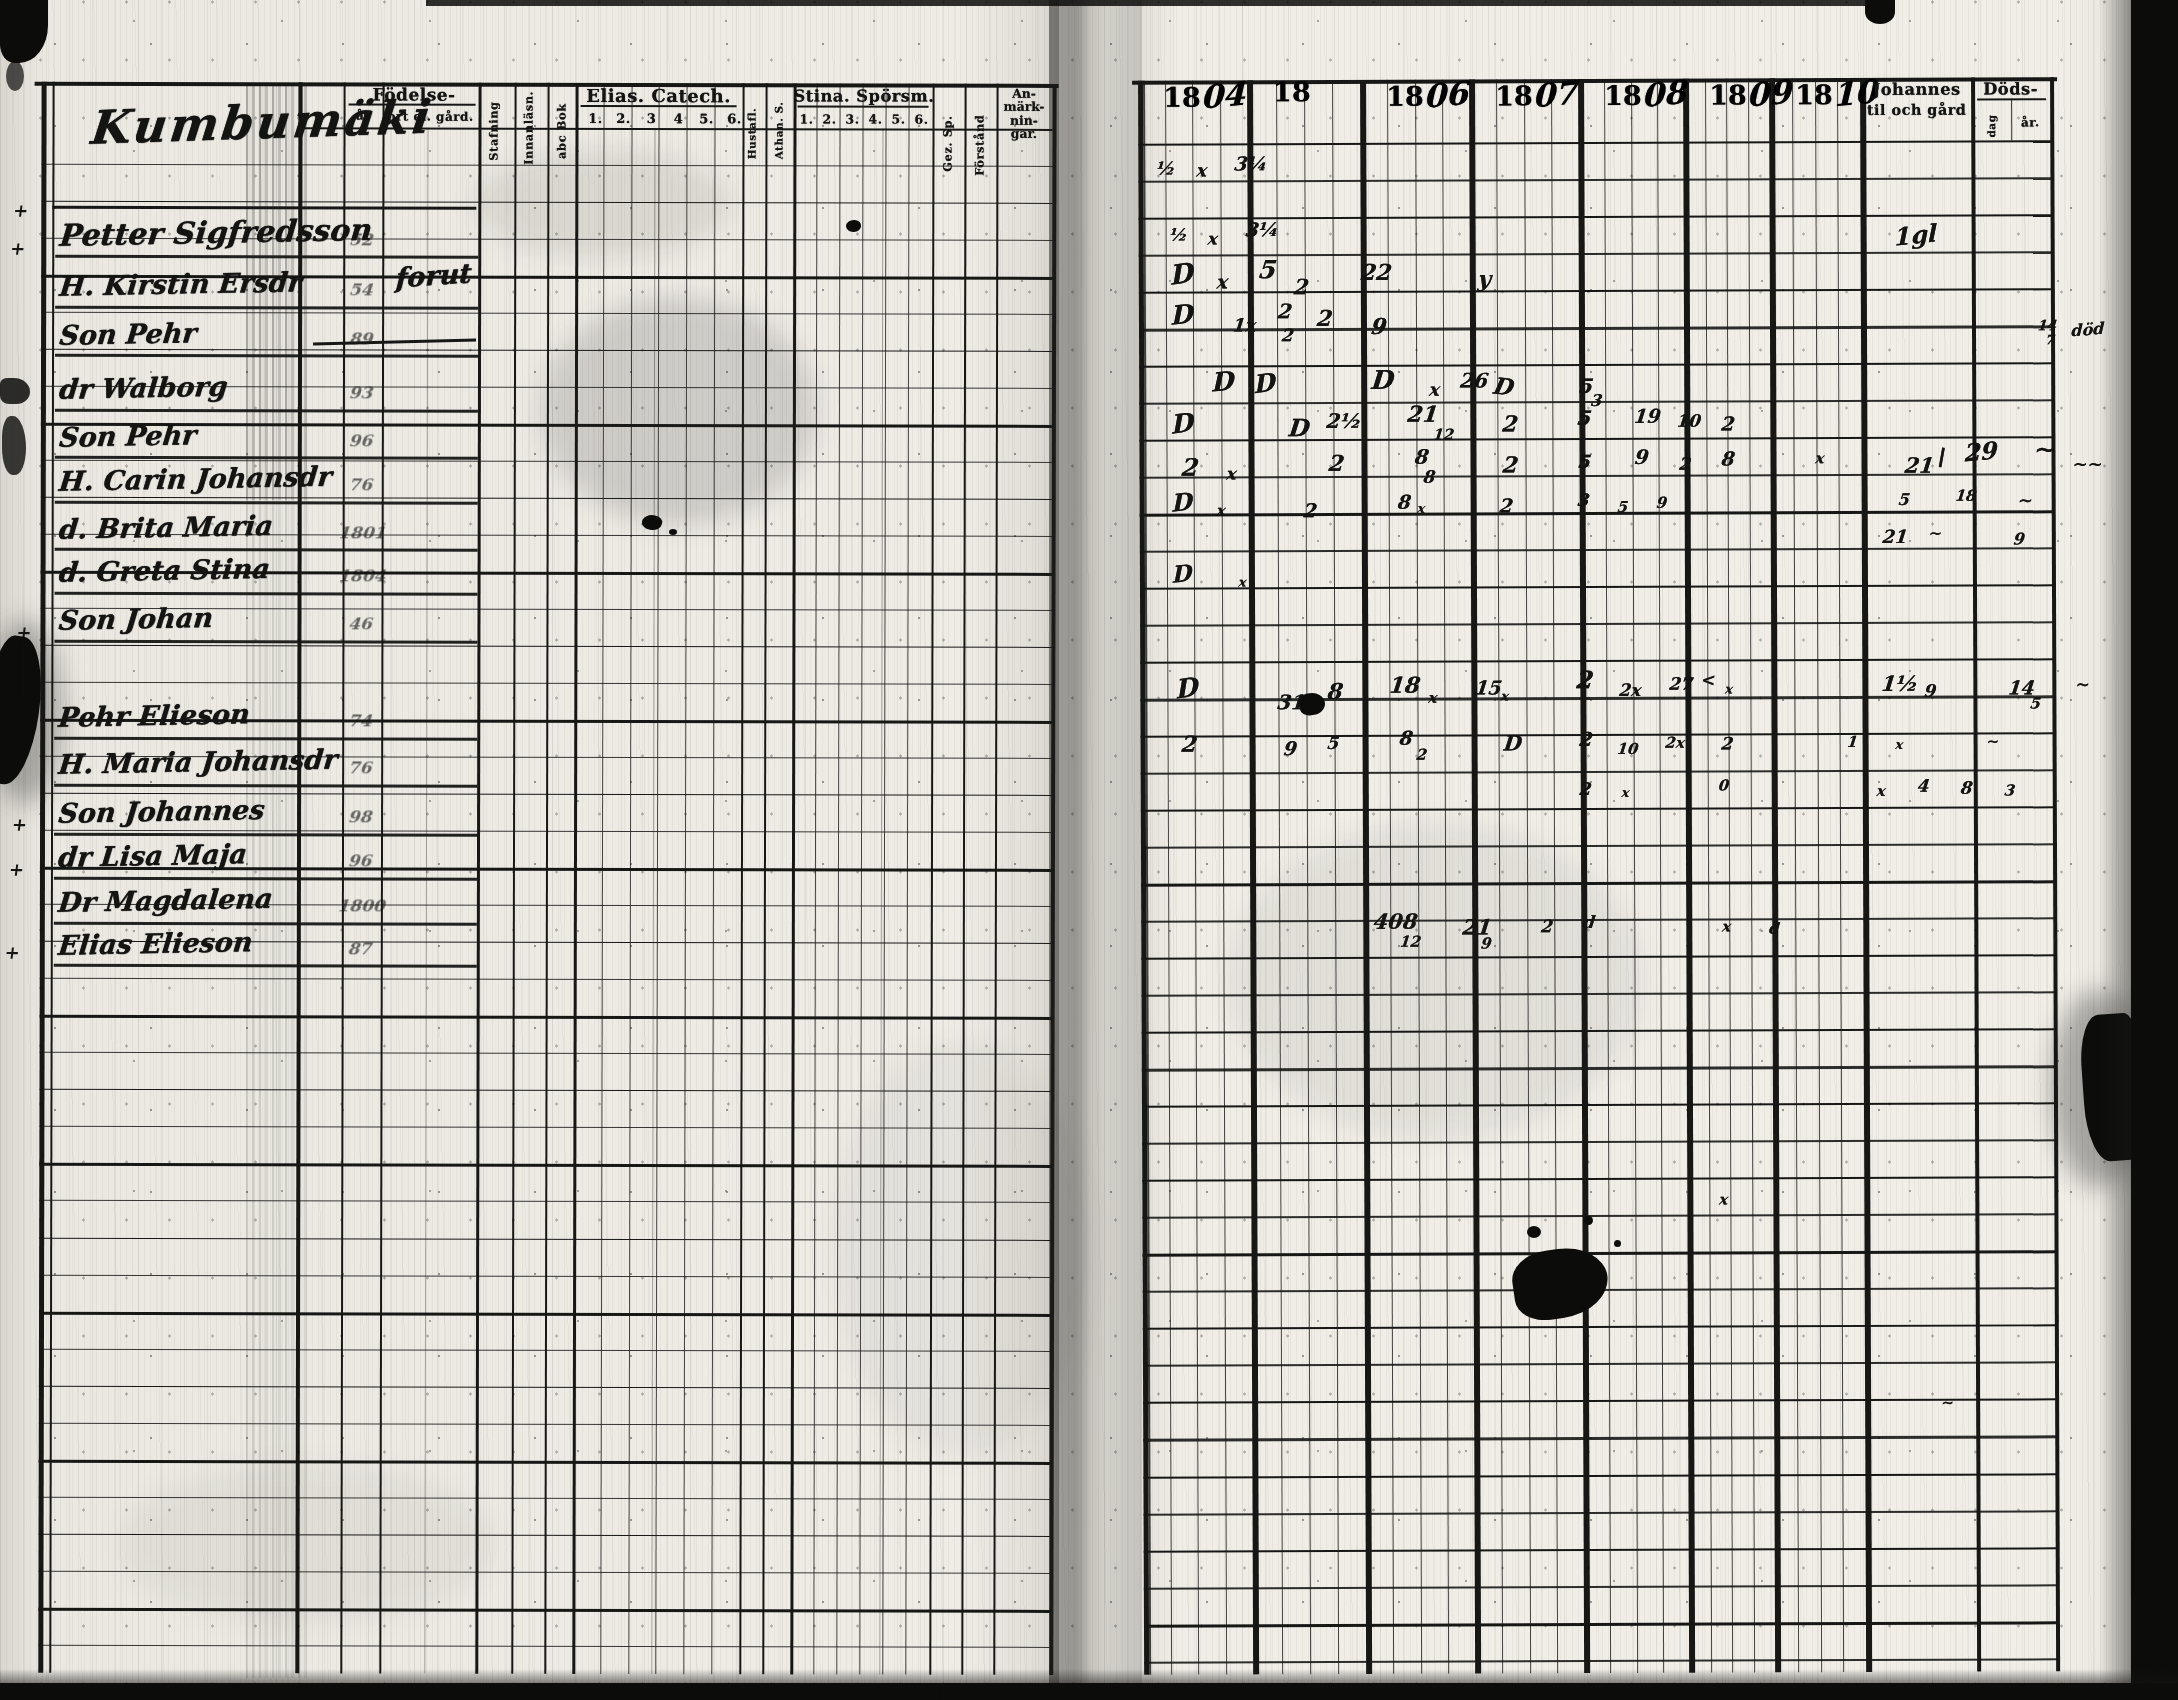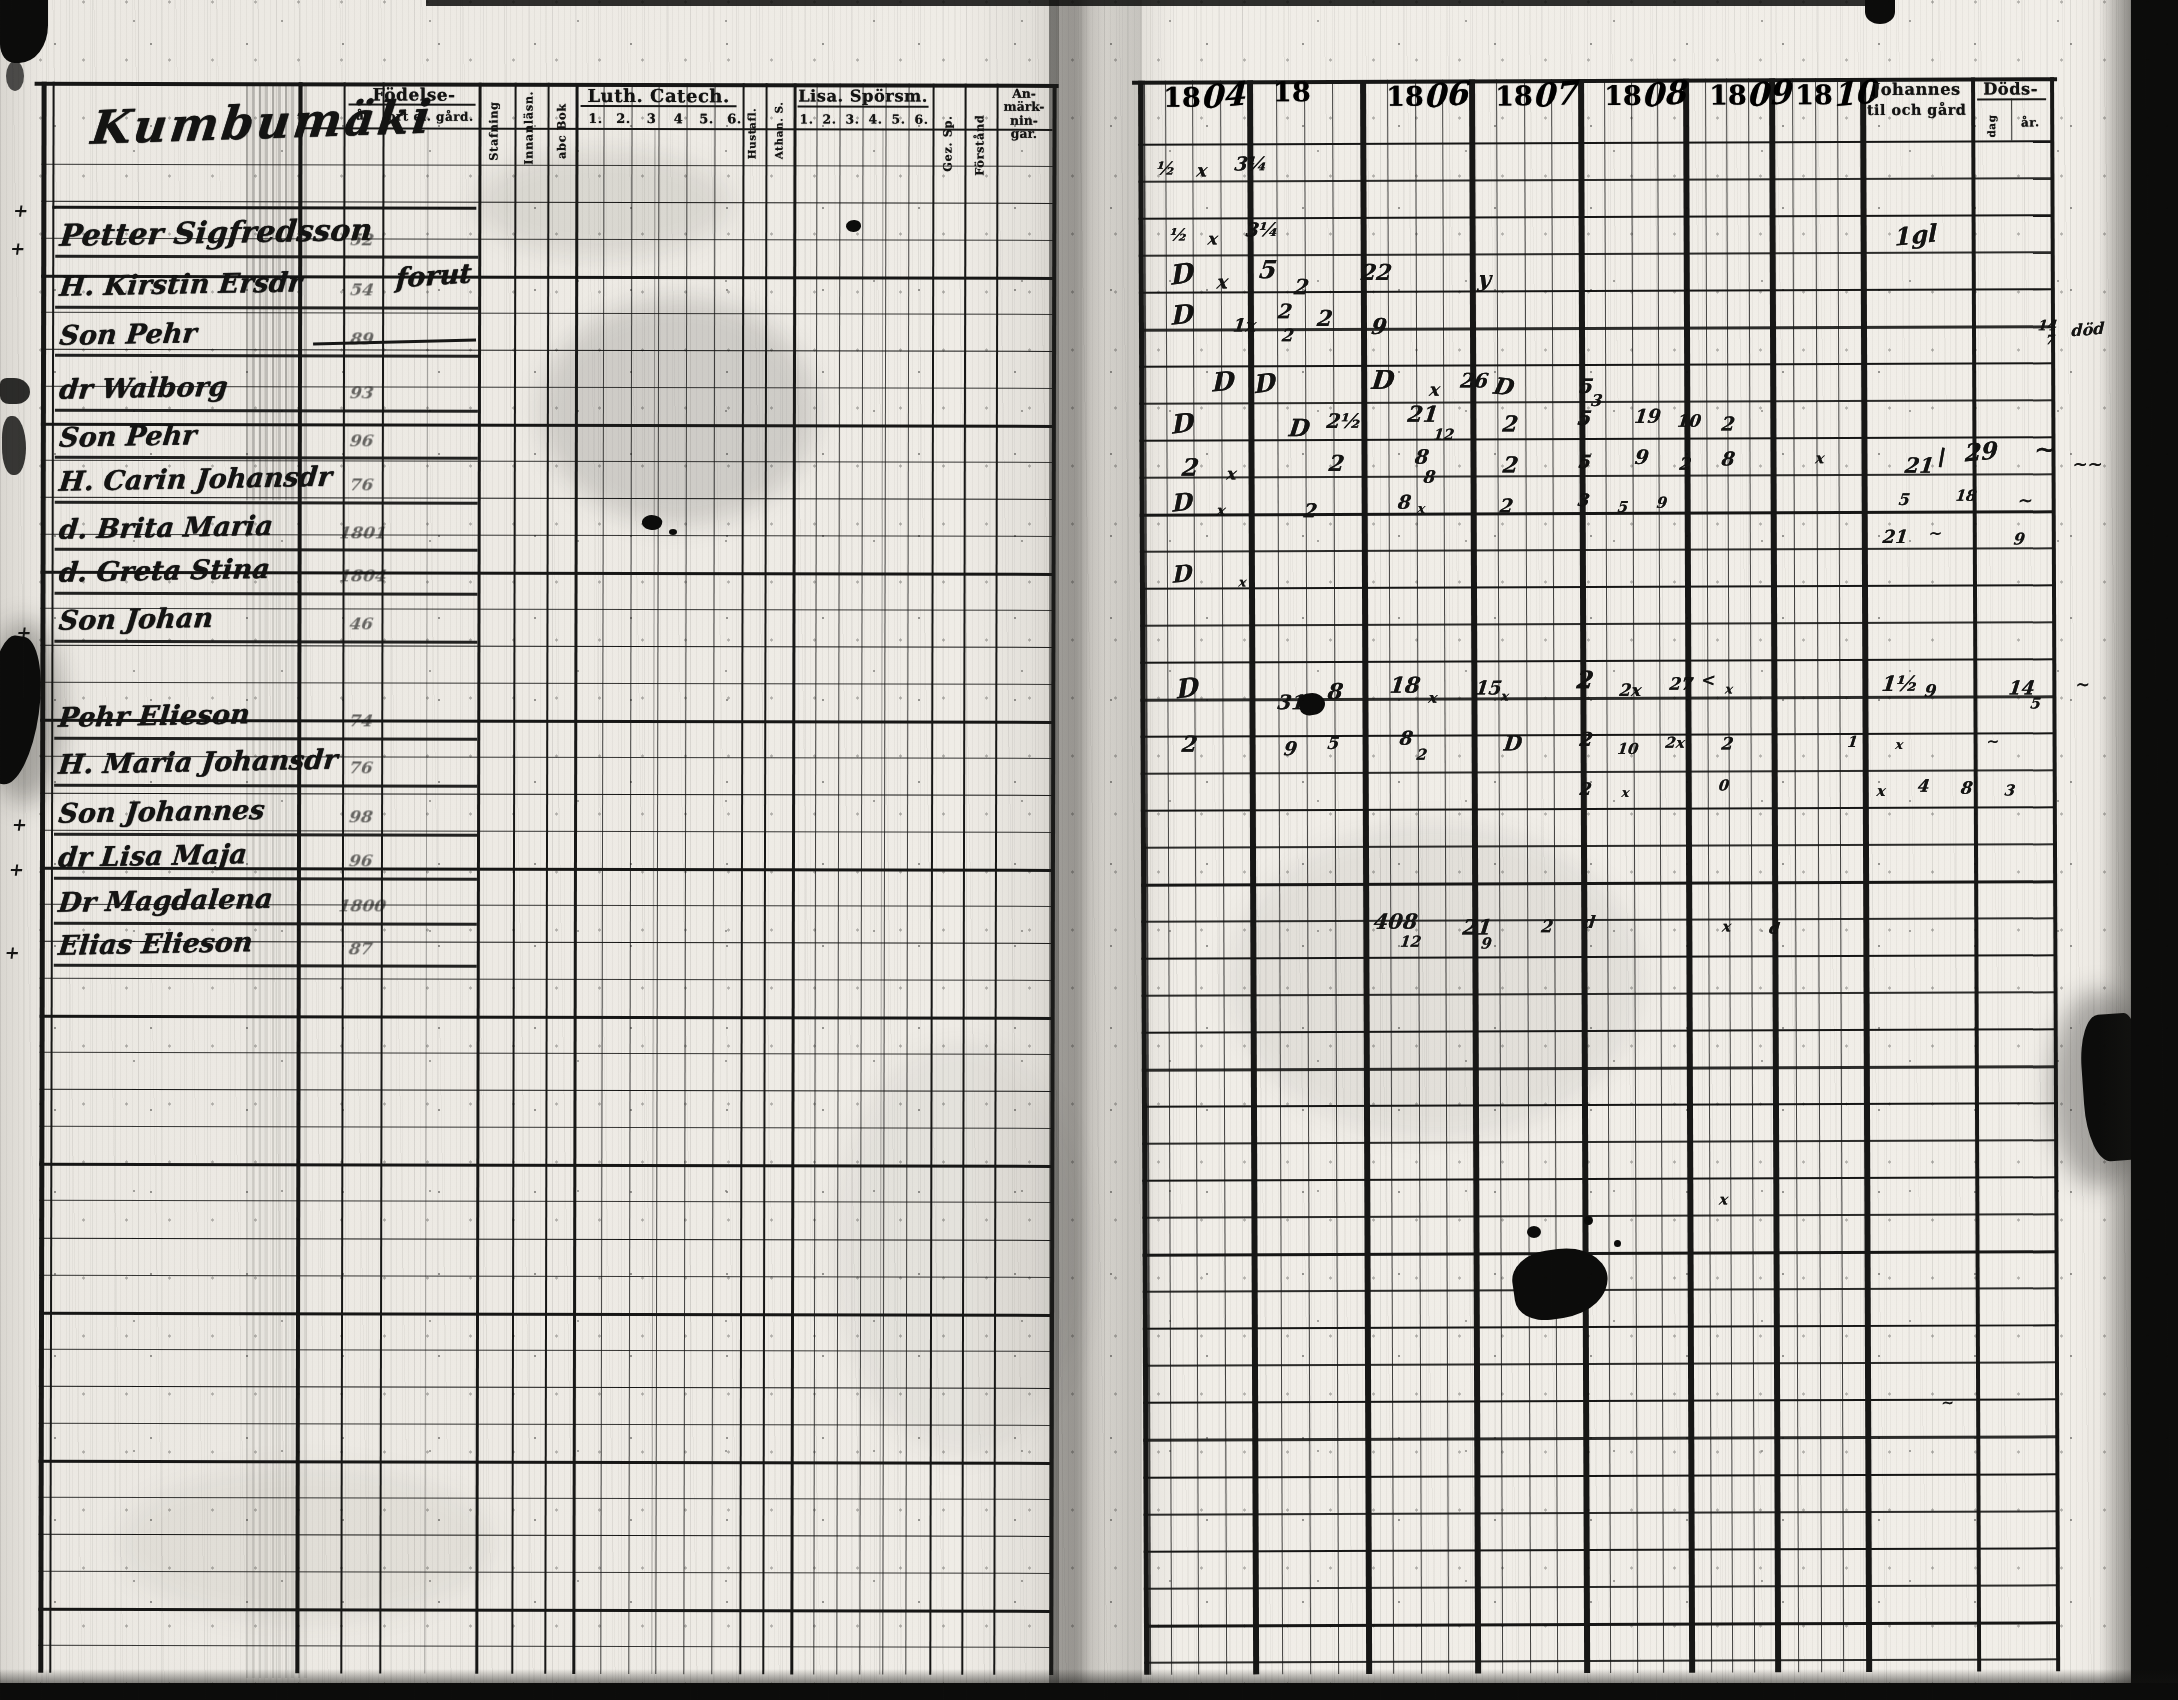--- a/index.html
+++ b/index.html
@@ -146,26 +146,26 @@
     <div class="hw" style="left:87px;top:103px;font-size:46px;letter-spacing:3px;transform:rotate(-2deg) skewX(-9deg);">Kumbumäki</div>
 
     <div class="plab" style="left:347px;top:86px;width:131px;text-align:center;font-size:17px;">Födelse-</div>
     <div class="plab" style="left:342px;top:110px;width:40px;text-align:center;font-size:12px;">år</div>
     <div class="plab" style="left:381px;top:111px;width:96px;text-align:center;font-size:12px;">ort el. gård.</div>
 
     <div class="vlab" style="left:485px;top:89px;height:73px;">Stafning</div>
     <div class="vlab" style="left:520px;top:89px;height:77px;">Innanläsn.</div>
     <div class="vlab" style="left:553px;top:89px;height:71px;">abc Bok</div>
 
-    <div class="plab" style="left:574px;top:86px;width:166px;text-align:center;font-size:18px;">Luth. Catech.</div>
+    <div class="plab" style="left:574px;top:86px;width:166px;text-align:center;font-size:18px;">Elias. Catech.</div>
     <div class="plab" style="left:0;top:0;"></div>
     <div class="vlab" style="left:744px;top:91px;height:69px;font-size:10.4px;">Hustafl.</div>
     <div class="vlab" style="left:771px;top:91px;height:69px;font-size:10.4px;">Athan. S.</div>
 
-    <div class="plab" style="left:792px;top:87px;width:139px;text-align:center;font-size:16.3px;">Lisa. Spörsm.</div>
+    <div class="plab" style="left:792px;top:87px;width:139px;text-align:center;font-size:16.3px;">Stina. Spörsm.</div>
     <div class="vlab" style="left:939px;top:91px;height:81px;">Gez. Sp.</div>
     <div class="vlab" style="left:971px;top:91px;height:85px;">Förstånd</div>
 
     <div style="position:absolute;left:996px;top:87px;width:53px;text-align:center;font-weight:700;font-size:12.4px;line-height:13.4px;color:#141413;text-shadow:0 0 0.7px rgba(15,15,15,.8);">
       <div>An-</div>
       <div>märk-</div>
       <div>nin-</div>
       <div>gar.</div>
     </div>
 

